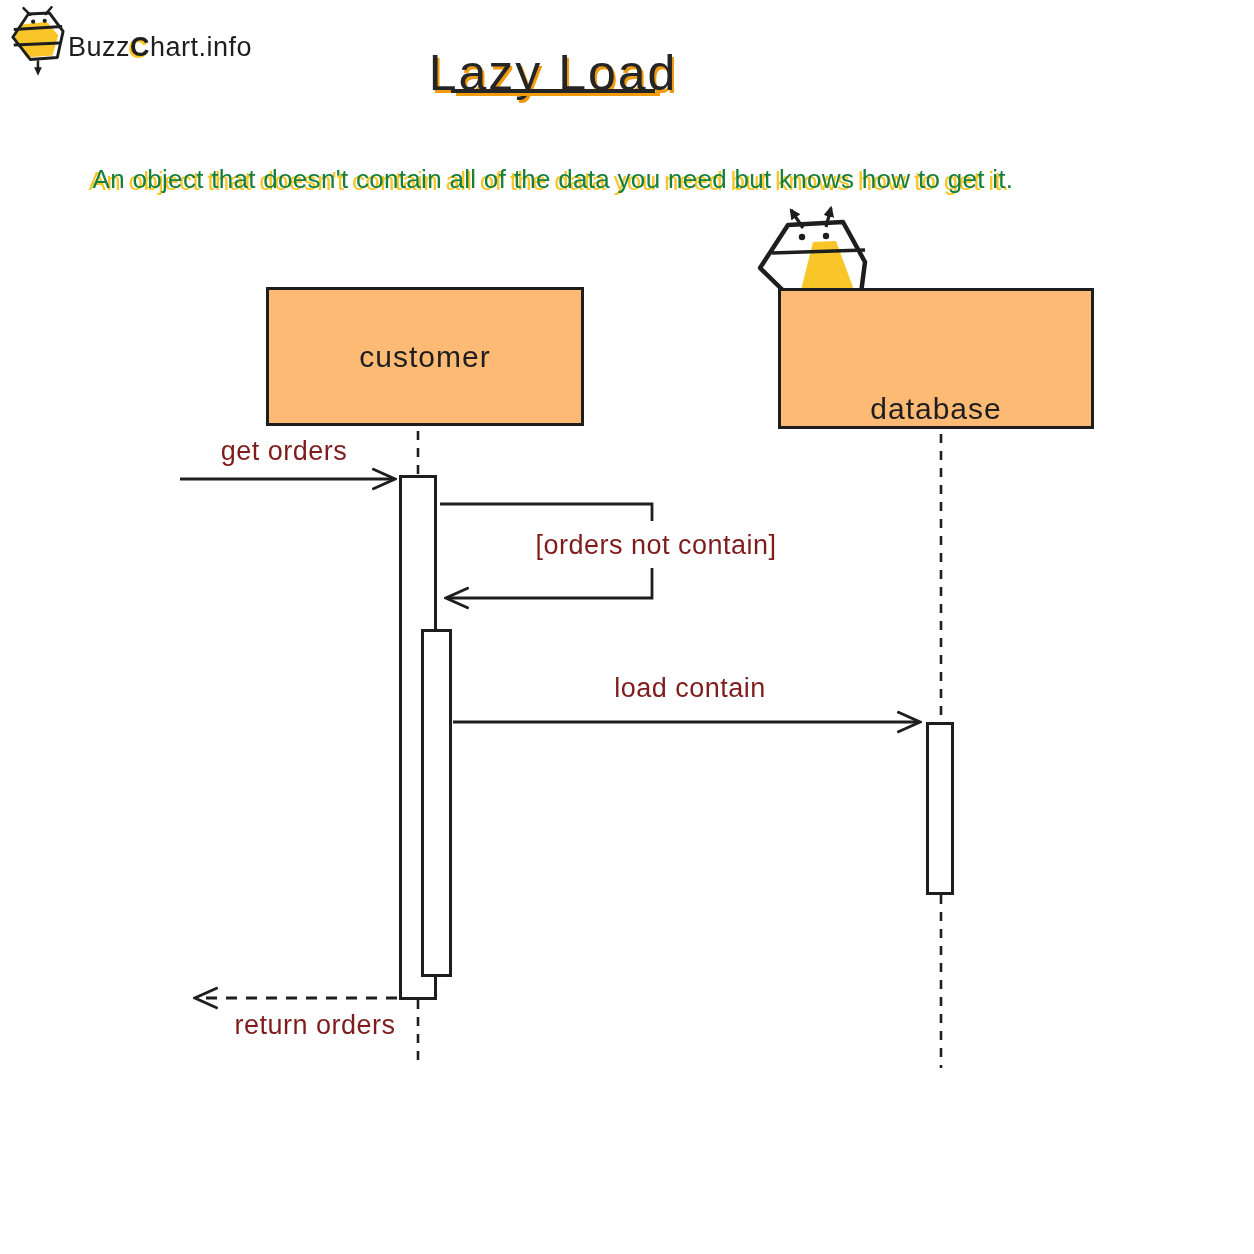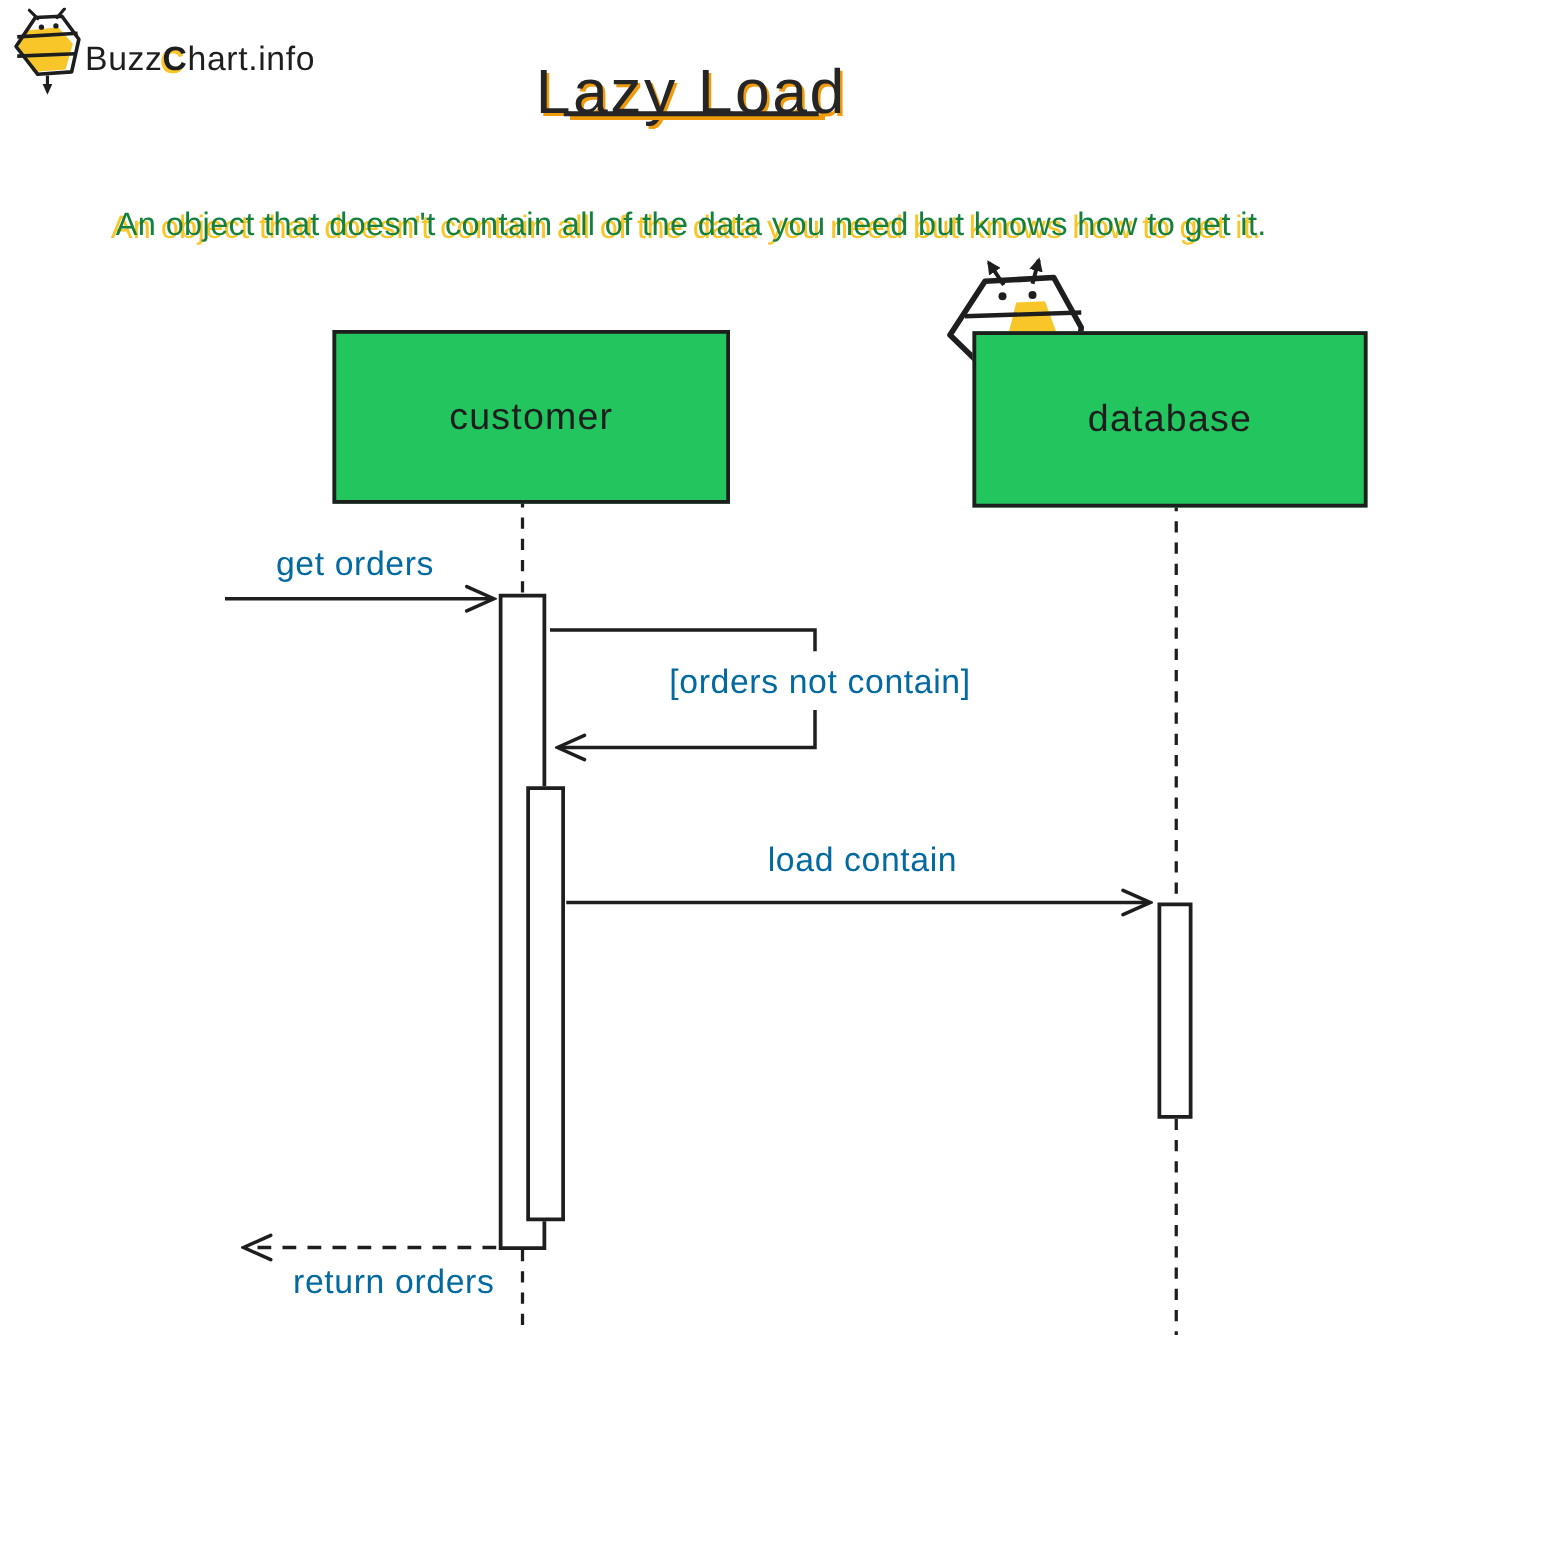--- a/index.html
+++ b/index.html
@@ -44,27 +44,28 @@
   .subtitle {
     position: absolute; left: 50%; top: 164px; transform: translateX(-50%);
     font-size: 26px; font-weight: 500; letter-spacing: 0.3px;
     white-space: nowrap; color: #15803d;
     text-shadow: -4px 2px 0 #f8c629;
   }
 
   
   .actor-box {
     position: absolute;
-    border: 3px solid #1e1e1e; background: #22c55e;
+    border: 3px solid #1e1e1e; background: #fdba74;
     display: flex; align-items: center; justify-content: center;
     font-size: 30px; letter-spacing: 1px;
     z-index: 2;
+    margin-top: 23px;
   }
   #customer-box { left: 266px; top: 264px; width: 312px; height: 133px; }
-  #database-box { left: 778px; top: 265px; width: 310px; height: 135px; }
+  #database-box { left: 778px; top: 265px; width: 310px; height: 135px; align-items: flex-end; }
 
   
   .activation {
     position: absolute;
     background: #ffffff; border: 3px solid #1e1e1e;
     box-sizing: border-box;
   }
   #act-customer-main { left: 399px; top: 475px; width: 38px; height: 525px; z-index: 3; }
   #act-customer-nested { left: 421px; top: 629px; width: 31px; height: 348px; z-index: 4; }
   #act-database { left: 926px; top: 722px; width: 28px; height: 173px; z-index: 3; }
@@ -72,21 +73,21 @@
   
   .svg-layer { position: absolute; left: 0; top: 0; pointer-events: none; }
   #lifelines-svg { z-index: 1; }
   #mascot-svg { left: 752px; top: 198px; z-index: 1; }
   #arrows-svg { z-index: 5; }
 
   
   .msg-label {
     position: absolute; transform: translateX(-50%);
     font-size: 27px; letter-spacing: 0.5px; white-space: nowrap;
-    color: #0369a1; z-index: 6;
+    color: #7f1d1d; z-index: 6;
   }
   #label-get-orders    { left: 284px; top: 436px; }
   #label-not-loaded    { left: 656px; top: 530px; }
   #label-load-orders   { left: 690px; top: 673px; }
   #label-return-orders { left: 315px; top: 1010px; }
 </style>
 </head>
 <body>
 
 <div class="canvas">

